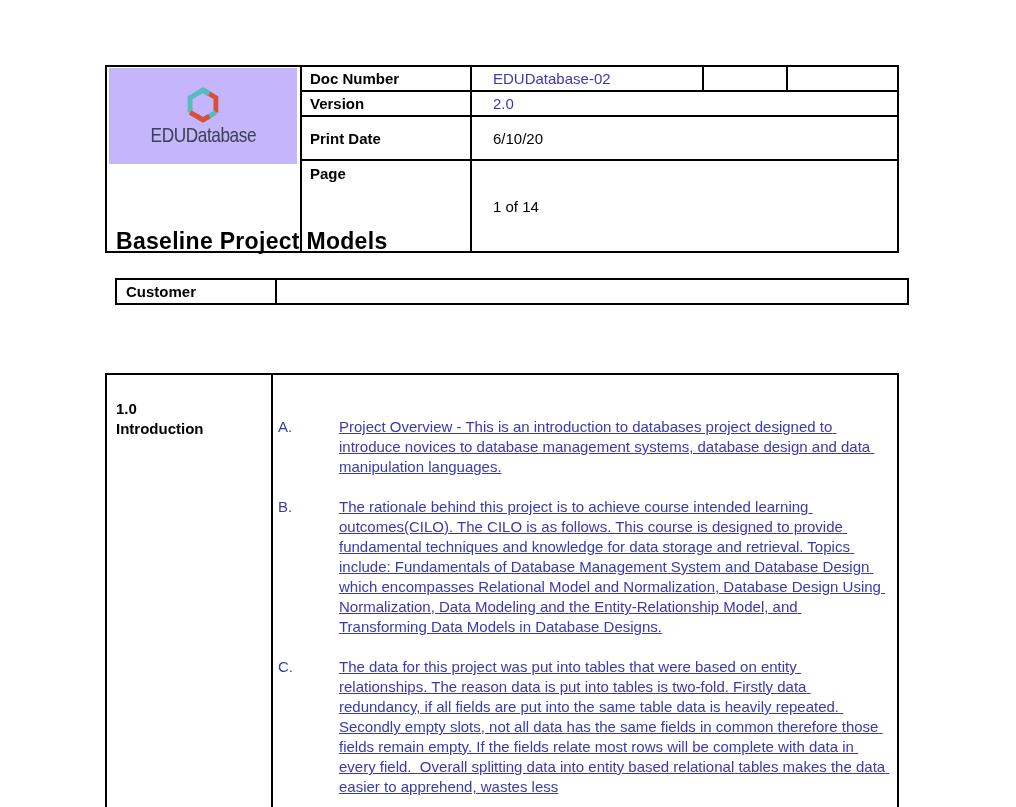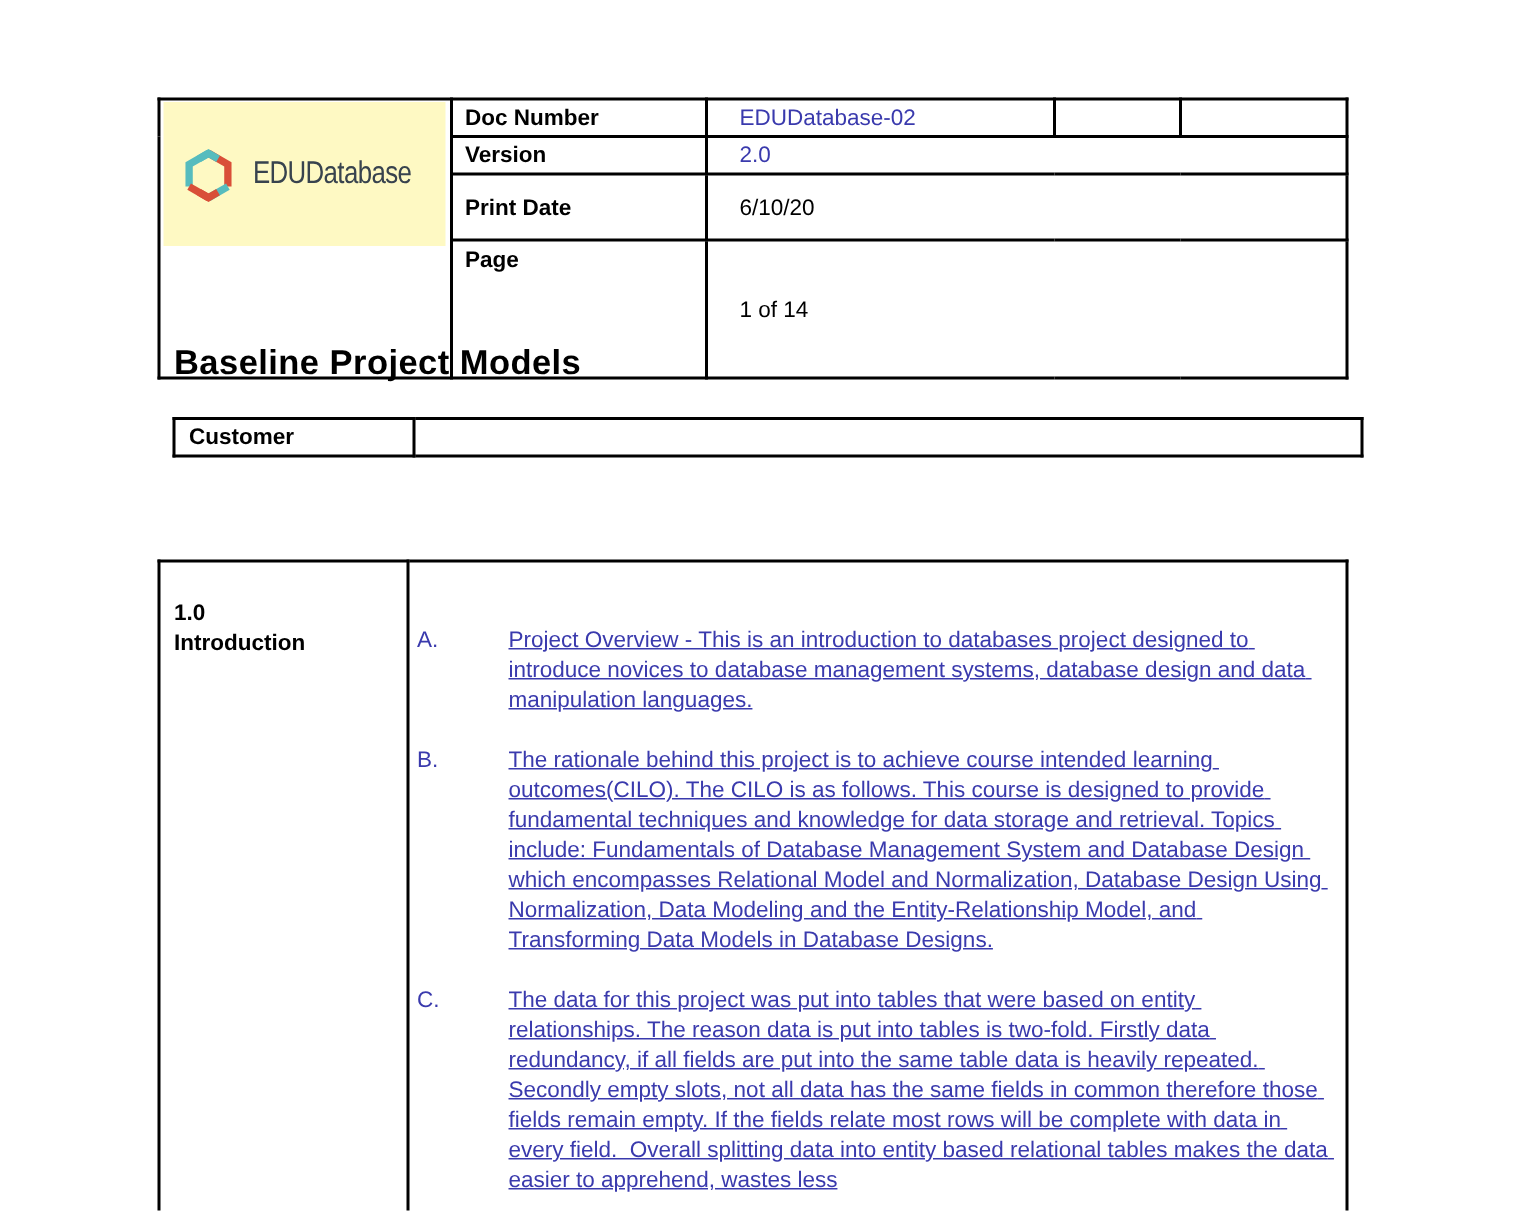--- a/index.html
+++ b/index.html
@@ -20,22 +20,22 @@
   .val { font-size: 15px; padding-left: 21px; }
   .blue { color: #3A3AAD; margin-top: 30px; }
 
   
   #header-table { left: 105px; top: 65px; width: 792px; }
   #header-table td { height: 25px; border-radius: 11px; }
   #header-table tr.r3 td { height: 44px; }
   #header-table tr.r4 td { height: 92px; }
   td.logo-cell { vertical-align: top; }
   .logo-box {
-    margin: 1px 3px 0 2px; height: 96px; background: #fef9c3;
-    display: flex; flex-direction: row; align-items: center; justify-content: center;
+    margin: 1px 3px 0 2px; height: 96px; background: #c4b5fd;
+    display: flex; flex-direction: column; align-items: center; justify-content: center;
   }
   .logo-hex { width: 36px; height: 36px; margin-top: 2px; }
   .logo-word {
     font-size: 21px; color: #38434E; font-weight: 500;
     letter-spacing: -0.5px; transform: scaleX(0.82); transform-origin: center;
     white-space: nowrap; line-height: 1.1;
   }
   td.page-lbl-cell { vertical-align: top; }
   td.page-lbl-cell .lbl-inner { padding-top: 4px; }
 

